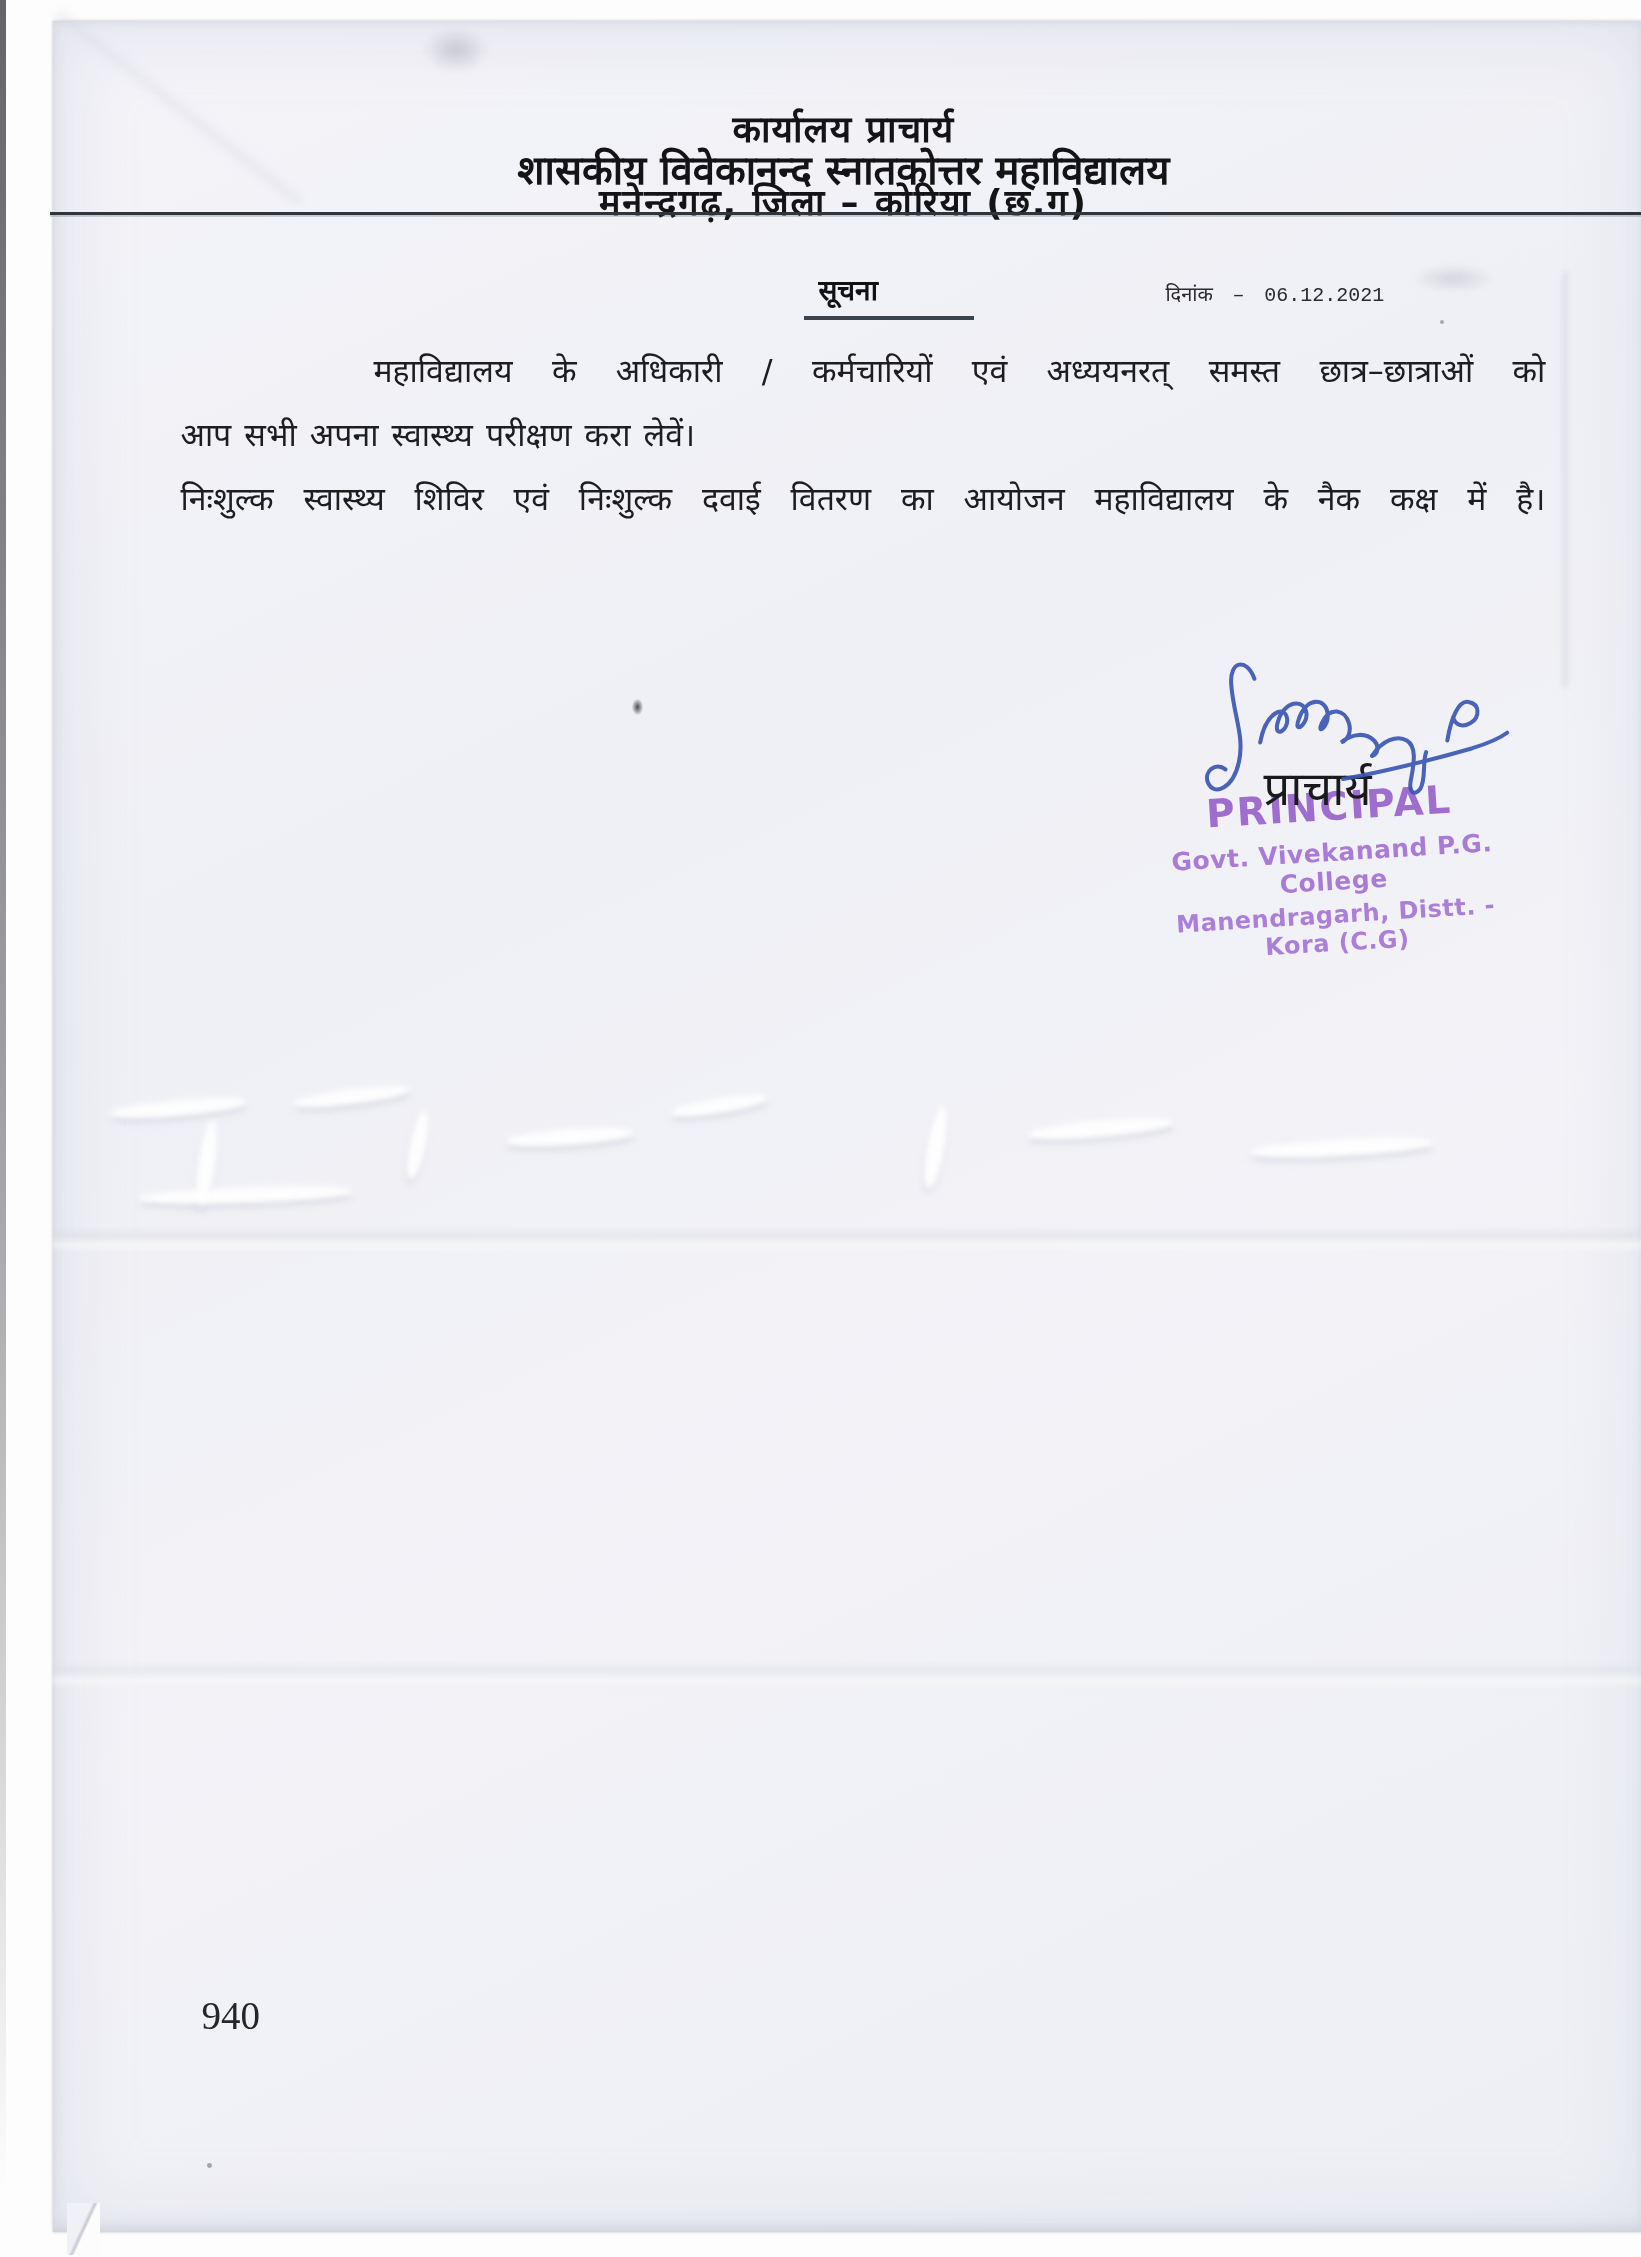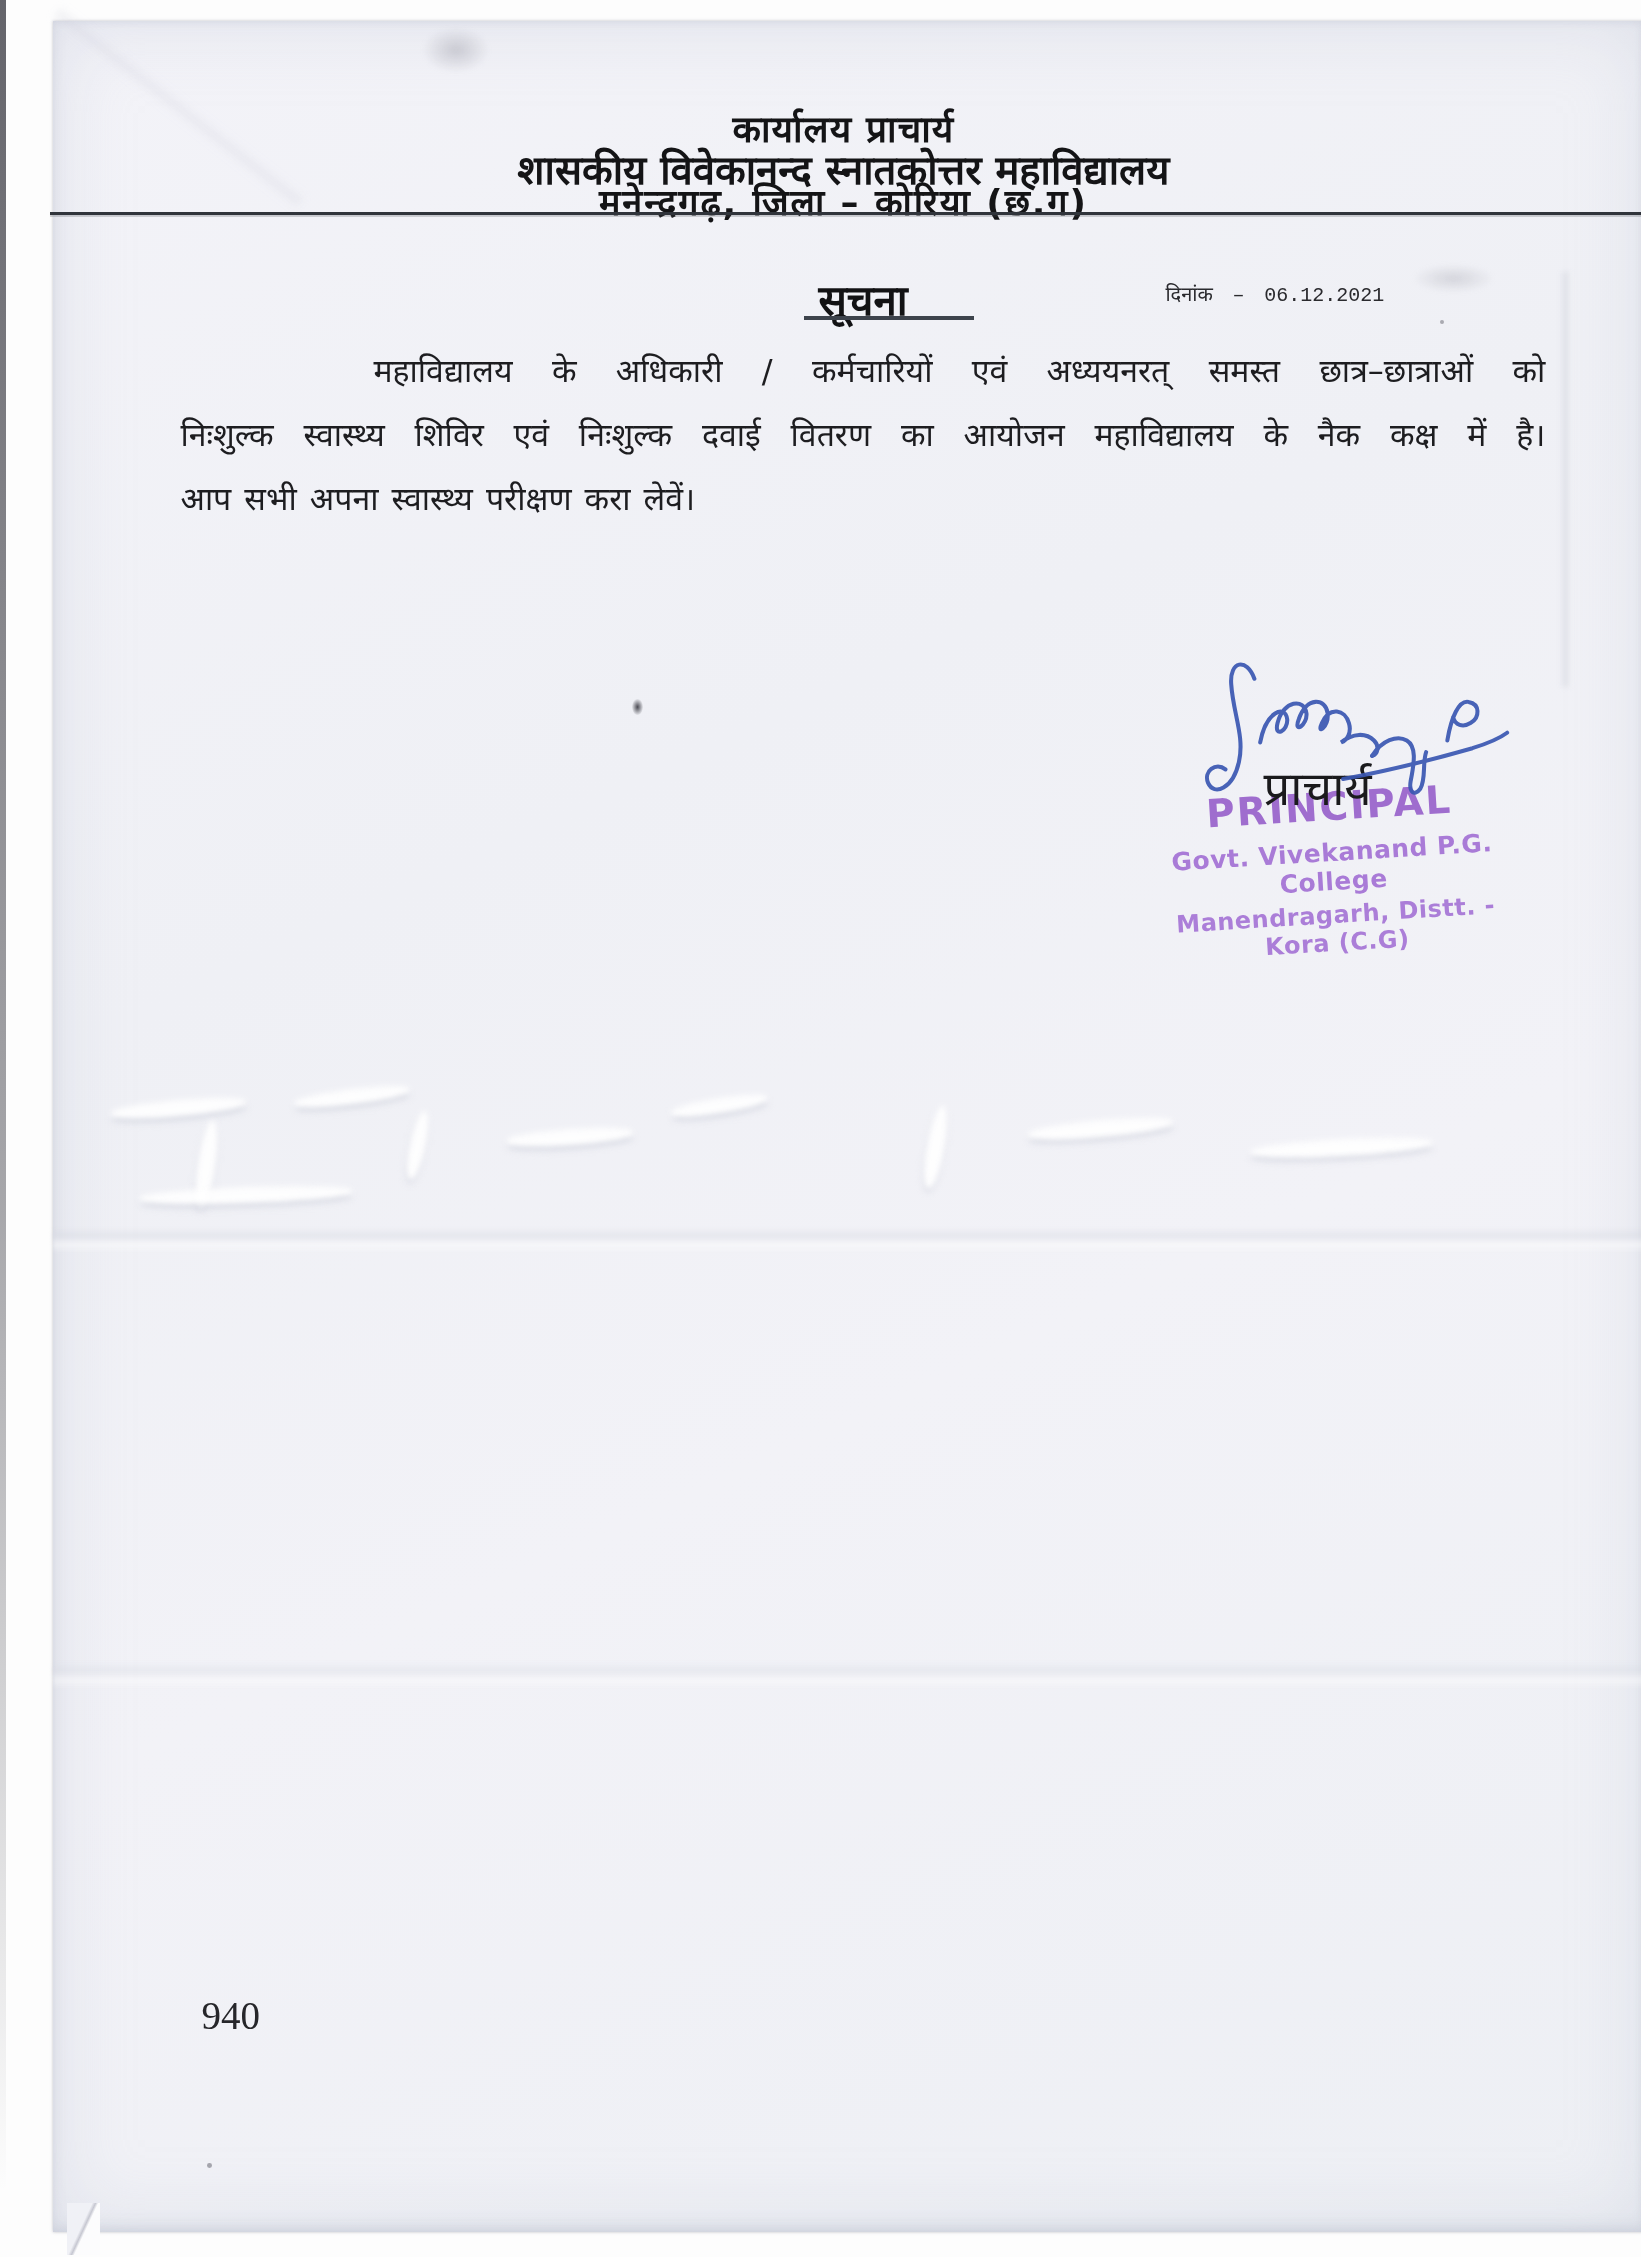--- a/index.html
+++ b/index.html
@@ -18,21 +18,21 @@
 
   
   .hdr { position:absolute; left:0; width:1580px; text-align:center; color:#141416; font-weight:bold; }
   .hdr-office  { top:81px;  font-size:37px; letter-spacing:1px; }
   .hdr-college { top:120px; font-size:40px; }
   .hdr-address { top:156px; font-size:36px; letter-spacing:1.9px; }
   .rule { position:absolute; left:-3.9px; top:191px; width:1601px; height:2.9px; background:#30343b;
           box-shadow:0 1.9px 0 rgba(70,74,84,.25); }
 
   
-  .notice-title { position:absolute; left:765px; top:249px; font-size:42px; font-weight:bold; color:#121214; }
+  .notice-title { position:absolute; left:765px; top:249px; font-size:28px; font-weight:bold; color:#121214; }
   .notice-underline { position:absolute; left:751px; top:295px; width:170px; height:3.9px; background:#3d434c; }
   .date-line { position:absolute; left:1112px; top:259px; font-size:20px; color:#2a2a2e; word-spacing:7.7px;font-family:Liberation Mono, monospace; }
 
   
   .para { position:absolute; left:127px; top:330px; width:1365px; font-size:32px; color:#1d1d20; }
   .bline { height:64px; line-height:1.25; text-align:justify; text-align-last:justify; word-spacing:2.9px; }
   .bline.first { text-indent:193px; }
   .bline.last { text-align-last:left; }
 
   
@@ -68,22 +68,22 @@
     <div class="hdr hdr-college" style="position:absolute;">शासकीय विवेकानन्द स्नातकोत्तर महाविद्यालय</div>
     <div class="hdr hdr-address" style="position:absolute;text-align:center;">मनेन्द्रगढ़, जिला – कोरिया (छ.ग)</div>
     <div class="rule"></div>
 
     <div class="notice-title">सूचना</div>
     <div class="notice-underline"></div>
     <div class="date-line">दिनांक – 06.12.2021</div>
 
     <div class="para">
       <div class="bline first">महाविद्यालय के अधिकारी / कर्मचारियों एवं अध्ययनरत् समस्त छात्र–छात्राओं को</div>
+      <div class="bline last">आप सभी अपना स्वास्थ्य परीक्षण करा लेवें।</div>
       <div class="bline">निःशुल्क स्वास्थ्य शिविर एवं निःशुल्क दवाई वितरण का आयोजन महाविद्यालय के नैक कक्ष में है।</div>
-      <div class="bline last">आप सभी अपना स्वास्थ्य परीक्षण करा लेवें।</div>
     </div>
 
     <svg class="sig-svg" viewBox="0 0 360 170">
       <g fill="none" stroke="#3a57b2" stroke-width="4.2" stroke-linecap="round" opacity="0.92">
         <path d="M 84,36 C 76,14 58,17 60,42 C 62,72 74,96 68,122 C 62,150 42,158 36,144 C 31,132 44,122 54,130" stroke="#3a57b2"></path>
         <path d="M 90,102 C 96,70 116,62 118,78 C 119,90 104,98 108,82 C 114,58 136,56 138,72 C 139,84 124,94 130,78 C 138,54 158,56 160,72 C 161,86 148,95 154,82 C 162,64 178,68 182,82 C 185,92 180,100 174,102 C 186,92 200,92 208,100 C 214,106 212,114 206,116" stroke="#3a57b2"></path>
         <path d="M 206,116 C 216,100 232,94 242,100 C 252,106 250,122 246,142 C 244,154 250,158 256,150 C 262,140 258,124 262,112" stroke="#3a57b2"></path>
         <path d="M 176,140 C 220,132 268,120 310,108 C 326,103 338,98 346,92" stroke="#3a57b2"></path>
         <path d="M 284,100 C 288,76 296,58 306,60 C 318,62 318,76 308,82 C 300,87 292,84 290,76" stroke="#3a57b2"></path>
       </g>

